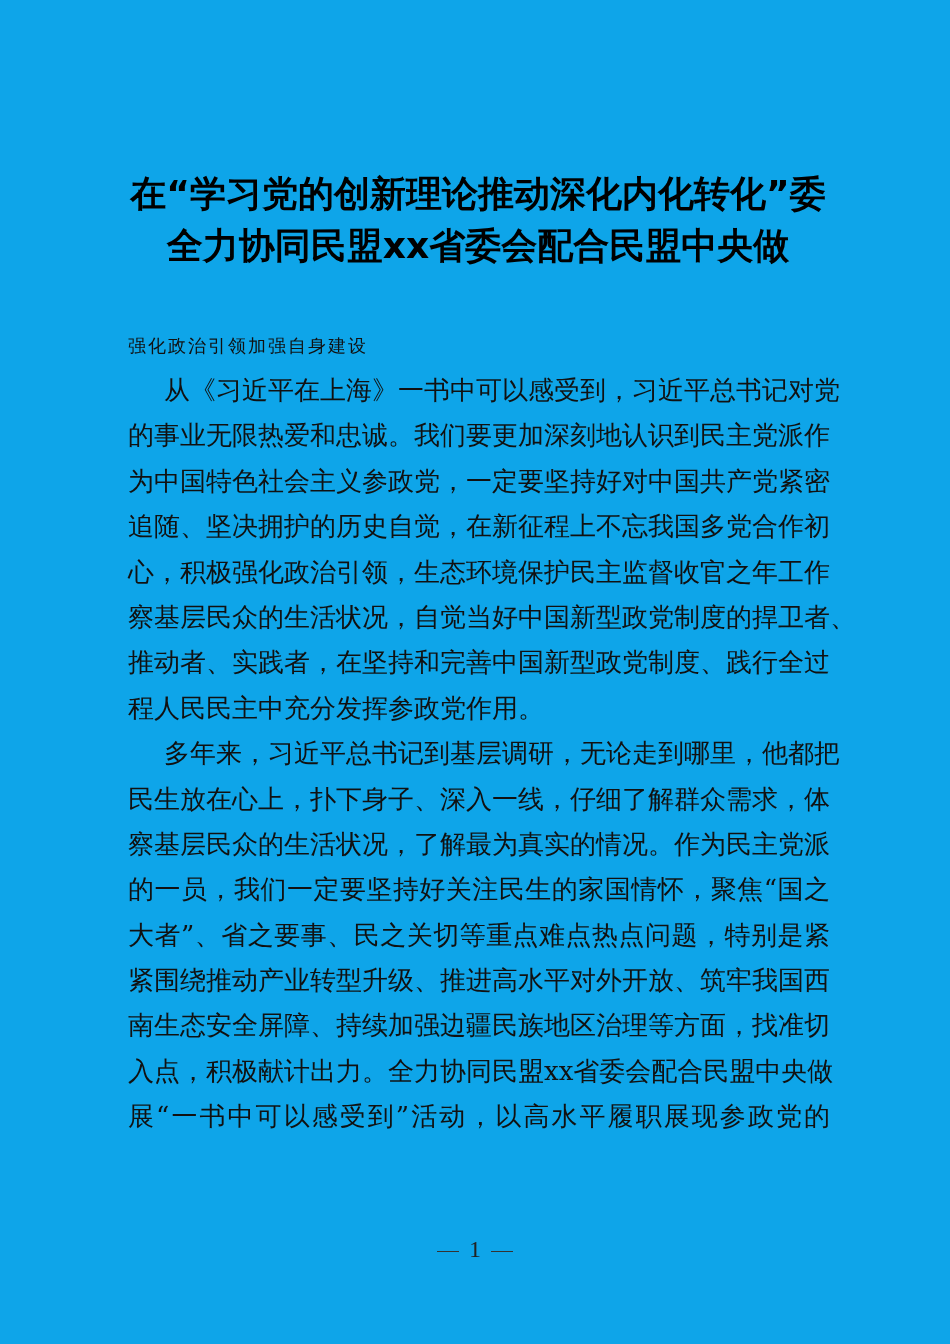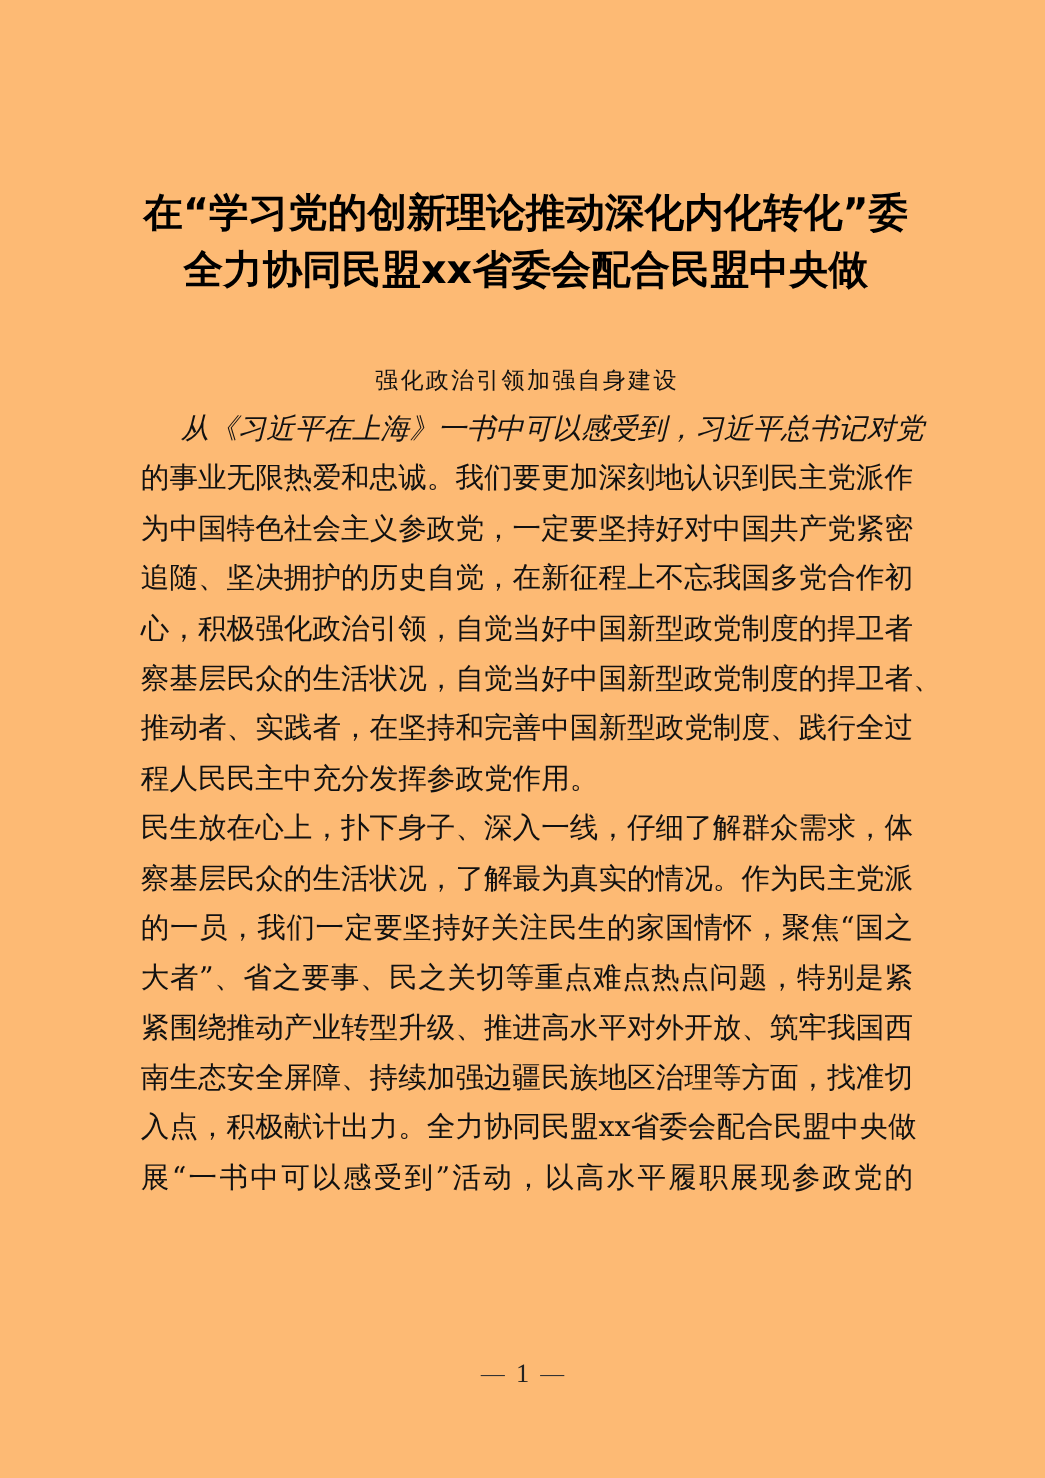--- a/index.html
+++ b/index.html
@@ -1,37 +1,37 @@
 <!DOCTYPE html>
 <html><head>
 <meta charset="utf-8">
 <style>
   html, body { margin: 0; padding: 0; background: #ffffff; }
   body { width: 950px; height: 1344px; position: relative; overflow: hidden; color: #111; }
-  .page { position: absolute; left: 0; top: 0; width: 950px; height: 1344px; background: #fdba74; }
+  .page { position: absolute; left: 0; top: 0; width: 950px; height: 1344px; background: #0ea5e9; }
   .title {
     position: absolute; left: 118px; top: 168px; width: 720px;
     font-family: "DejaVu Sans", sans-serif; font-weight: bold;
     font-size: 36px; line-height: 52px; text-align: center; letter-spacing: 0px;
     color: #000;
   }
   .title .tl { display: block; white-space: nowrap; }
   .subtitle {
     position: absolute; left: 128px; top: 328px; width: 702px;
-    font-family: "DejaVu Serif", serif; font-size: 21px; line-height: 36px;
-    text-align: center; letter-spacing: 2px; color: #111;
+    font-family: "DejaVu Serif", serif; font-size: 18px; line-height: 36px;
+    text-align: left; letter-spacing: 2px; color: #111;
   }
   .body {
     position: absolute; left: 128px; top: 368px; width: 702px;
     font-family: "DejaVu Serif", serif; font-size: 26px; line-height: 45.4px;
     color: #111;
   }
   .body .ln { display: block; white-space: nowrap; text-align: justify; text-align-last: justify; height: 45.4px; }
   .body .ln.last { text-align-last: left; }
-  .body .ln.indent { padding-left: 36px; font-style: italic; }
+  .body .ln.indent { padding-left: 36px; }
   .footer {
     position: absolute; left: 0; top: 1236px; width: 950px; text-align: center;
     font-family: "Liberation Serif", serif; font-size: 24px; color: #222;
   }
   .footer .dash { display: inline-block; width: 22px; height: 0; border-top: 1.5px solid #333; vertical-align: middle; margin: 0 10px; }
 </style>
 </head>
 <body>
 
 <div class="page">
@@ -41,26 +41,27 @@
   </div>
 
   <div class="subtitle">强化政治引领加强自身建设</div>
 
   <div class="body">
     <div>
       <span class="ln indent">从《习近平在上海》一书中可以感受到，习近平总书记对党</span>
       <span class="ln">的事业无限热爱和忠诚。我们要更加深刻地认识到民主党派作</span>
       <span class="ln">为中国特色社会主义参政党，一定要坚持好对中国共产党紧密</span>
       <span class="ln">追随、坚决拥护的历史自觉，在新征程上不忘我国多党合作初</span>
-      <span class="ln">心，积极强化政治引领，自觉当好中国新型政党制度的捍卫者</span>
+      <span class="ln">心，积极强化政治引领，生态环境保护民主监督收官之年工作</span>
       <span class="ln">察基层民众的生活状况，自觉当好中国新型政党制度的捍卫者、</span>
       <span class="ln">推动者、实践者，在坚持和完善中国新型政党制度、践行全过</span>
       <span class="ln last">程人民民主中充分发挥参政党作用。</span>
     </div>
     <div>
+      <span class="ln indent">多年来，习近平总书记到基层调研，无论走到哪里，他都把</span>
       <span class="ln">民生放在心上，扑下身子、深入一线，仔细了解群众需求，体</span>
       <span class="ln">察基层民众的生活状况，了解最为真实的情况。作为民主党派</span>
       <span class="ln">的一员，我们一定要坚持好关注民生的家国情怀，聚焦“国之</span>
       <span class="ln">大者”、省之要事、民之关切等重点难点热点问题，特别是紧</span>
       <span class="ln">紧围绕推动产业转型升级、推进高水平对外开放、筑牢我国西</span>
       <span class="ln">南生态安全屏障、持续加强边疆民族地区治理等方面，找准切</span>
       <span class="ln">入点，积极献计出力。全力协同民盟xx省委会配合民盟中央做</span>
       <span class="ln">展“一书中可以感受到”活动，以高水平履职展现参政党的</span>
     </div>
   </div>

